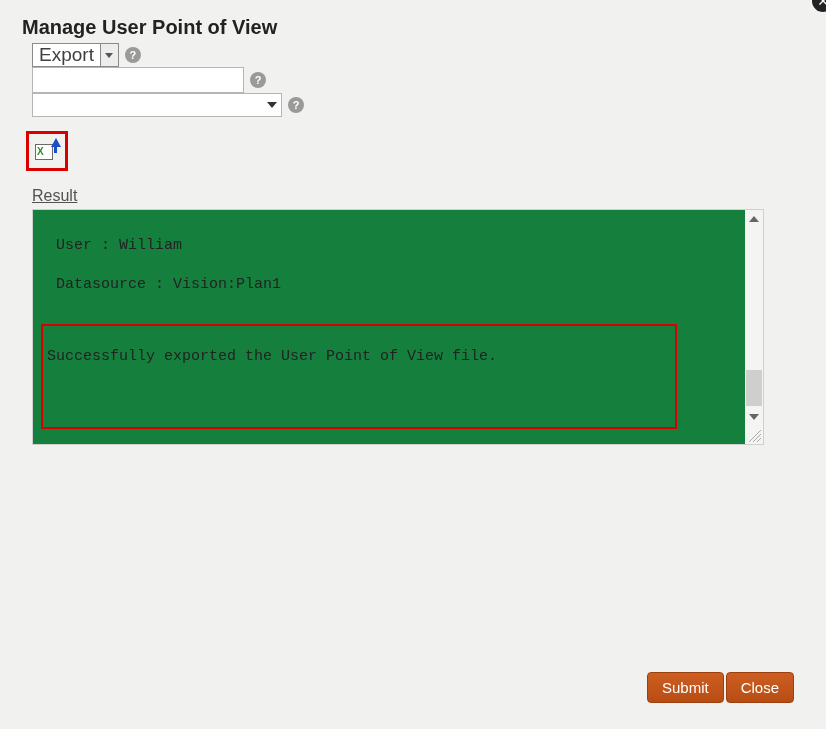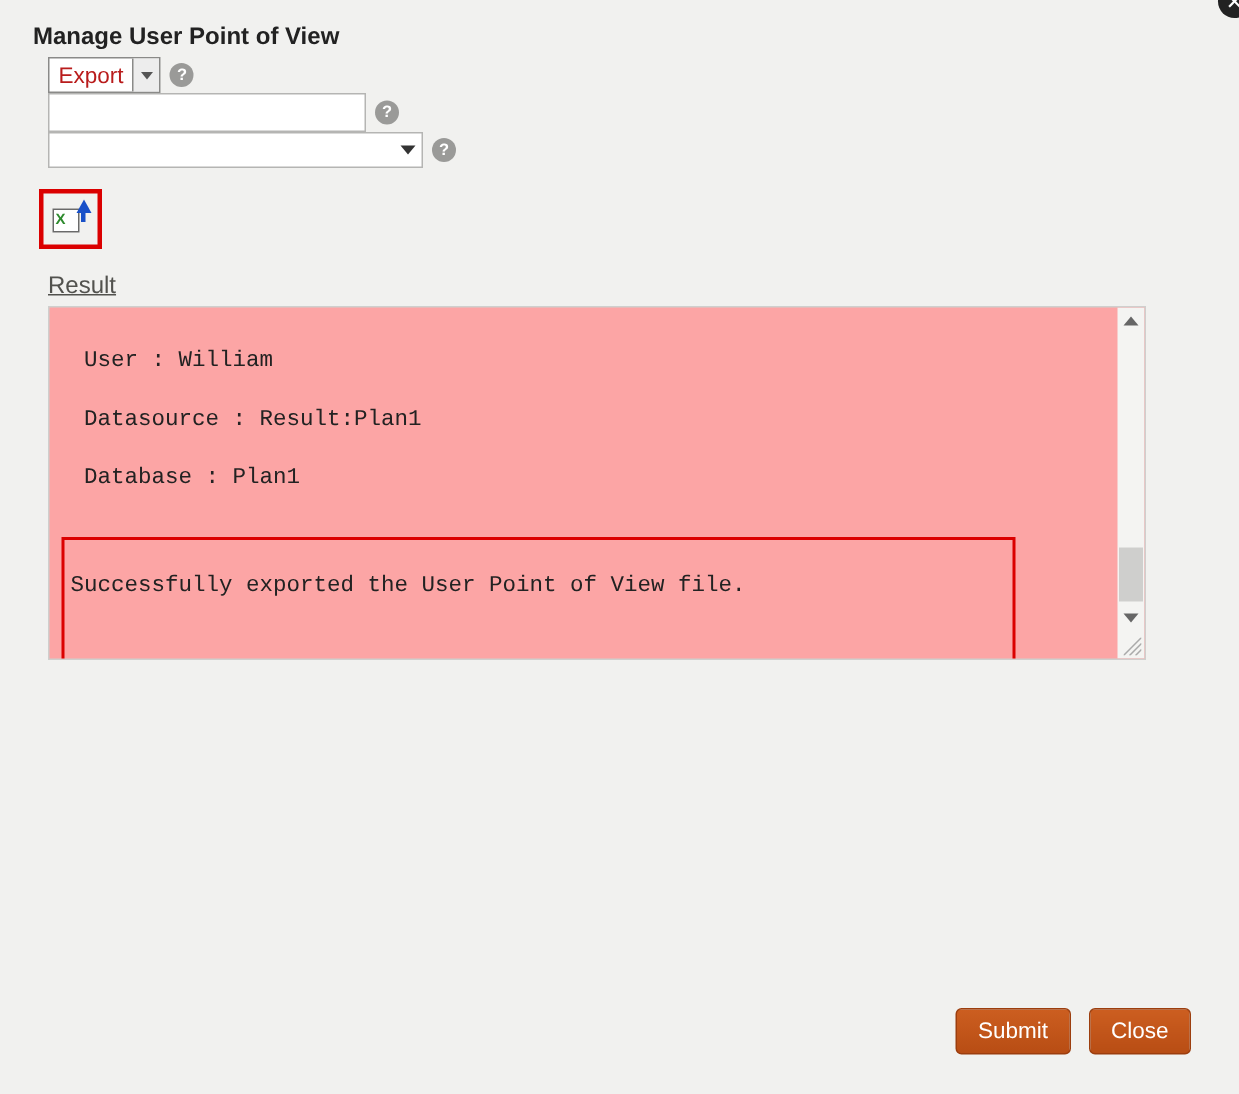--- a/index.html
+++ b/index.html
@@ -13,21 +13,21 @@
     position: relative;
   }
   .dialog {
     width: 826px;
     height: 729px;
     background: #f1f1ef;
     position: relative;
     padding: 0;
   }
   .dialog-title {
-    font-size: 16px;
+    font-size: 20px;
     font-weight: bold;
     color: #222;
     padding: 16px 0 4px 22px;
   }
   .form-section {
     padding-left: 32px;
   }
   .field-label {
     font-size: 16px;
     color: #52524e;
@@ -41,22 +41,22 @@
   }
   .select-box {
     display: inline-flex;
     align-items: center;
     border: 1px solid #8a8a88;
     background: #fff;
     height: 24px;
   }
   .select-box .value {
     padding: 2px 6px;
-    font-size: 15px;
-    color: #b91c1c;
+    font-size: 19px;
+    color: #404040;
     min-width: 46px;
   }
   .select-box .chevbtn {
     width: 18px;
     height: 22px;
     background: #ededed;
     border-left: 1px solid #8a8a88;
     display: flex;
     align-items: center;
     justify-content: center;
@@ -150,21 +150,21 @@
     color: #52524e;
     margin: 16px 0 4px 32px;
     text-decoration: underline;
   }
   .result-box-wrap {
     margin: 0 32px;
     position: relative;
   }
   .result-box {
     border: 1px solid #cfcfcd;
-    background: #fca5a5;
+    background: #15803d;
     height: 236px;
     width: 732px;
     overflow: hidden;
     position: relative;
   }
   .result-content {
     font-family: "Courier New", monospace;
     font-size: 15px;
     line-height: 1.3;
     color: #222;
@@ -211,21 +211,21 @@
     position: absolute;
     right: 2px; bottom: 2px;
     width: 12px; height: 12px;
   }
   .corner svg { display:block; }
   .button-bar {
     position: absolute;
     right: 32px;
     bottom: 26px;
     display: flex;
-    gap: 12px;
+    gap: 2px;
   }
   .btn {
     background: #c8581c;
     background: linear-gradient(#cc5e20, #b84d14);
     color: #fff;
     border: 1px solid #9c3e0e;
     border-radius: 4px;
     padding: 6px 14px;
     font-size: 15px;
     cursor: pointer;
@@ -290,22 +290,21 @@
     </div>
 
   </div>
 
   <div class="result-label">Result</div>
 
   <div class="result-box-wrap">
     <div class="result-box">
       <div class="result-content">
 <div> User : William</div>
-<div> Datasource : Result:Plan1</div>
-<div> Database : Plan1</div>
+<div> Datasource : Vision:Plan1</div>
 <div class="result-highlight">
 <div>Successfully exported the User Point of View file.</div>
 
 
 </div>
       </div>
       <div class="scrollbar">
         <div class="up">
             <span class="a"></span>
           </div>

